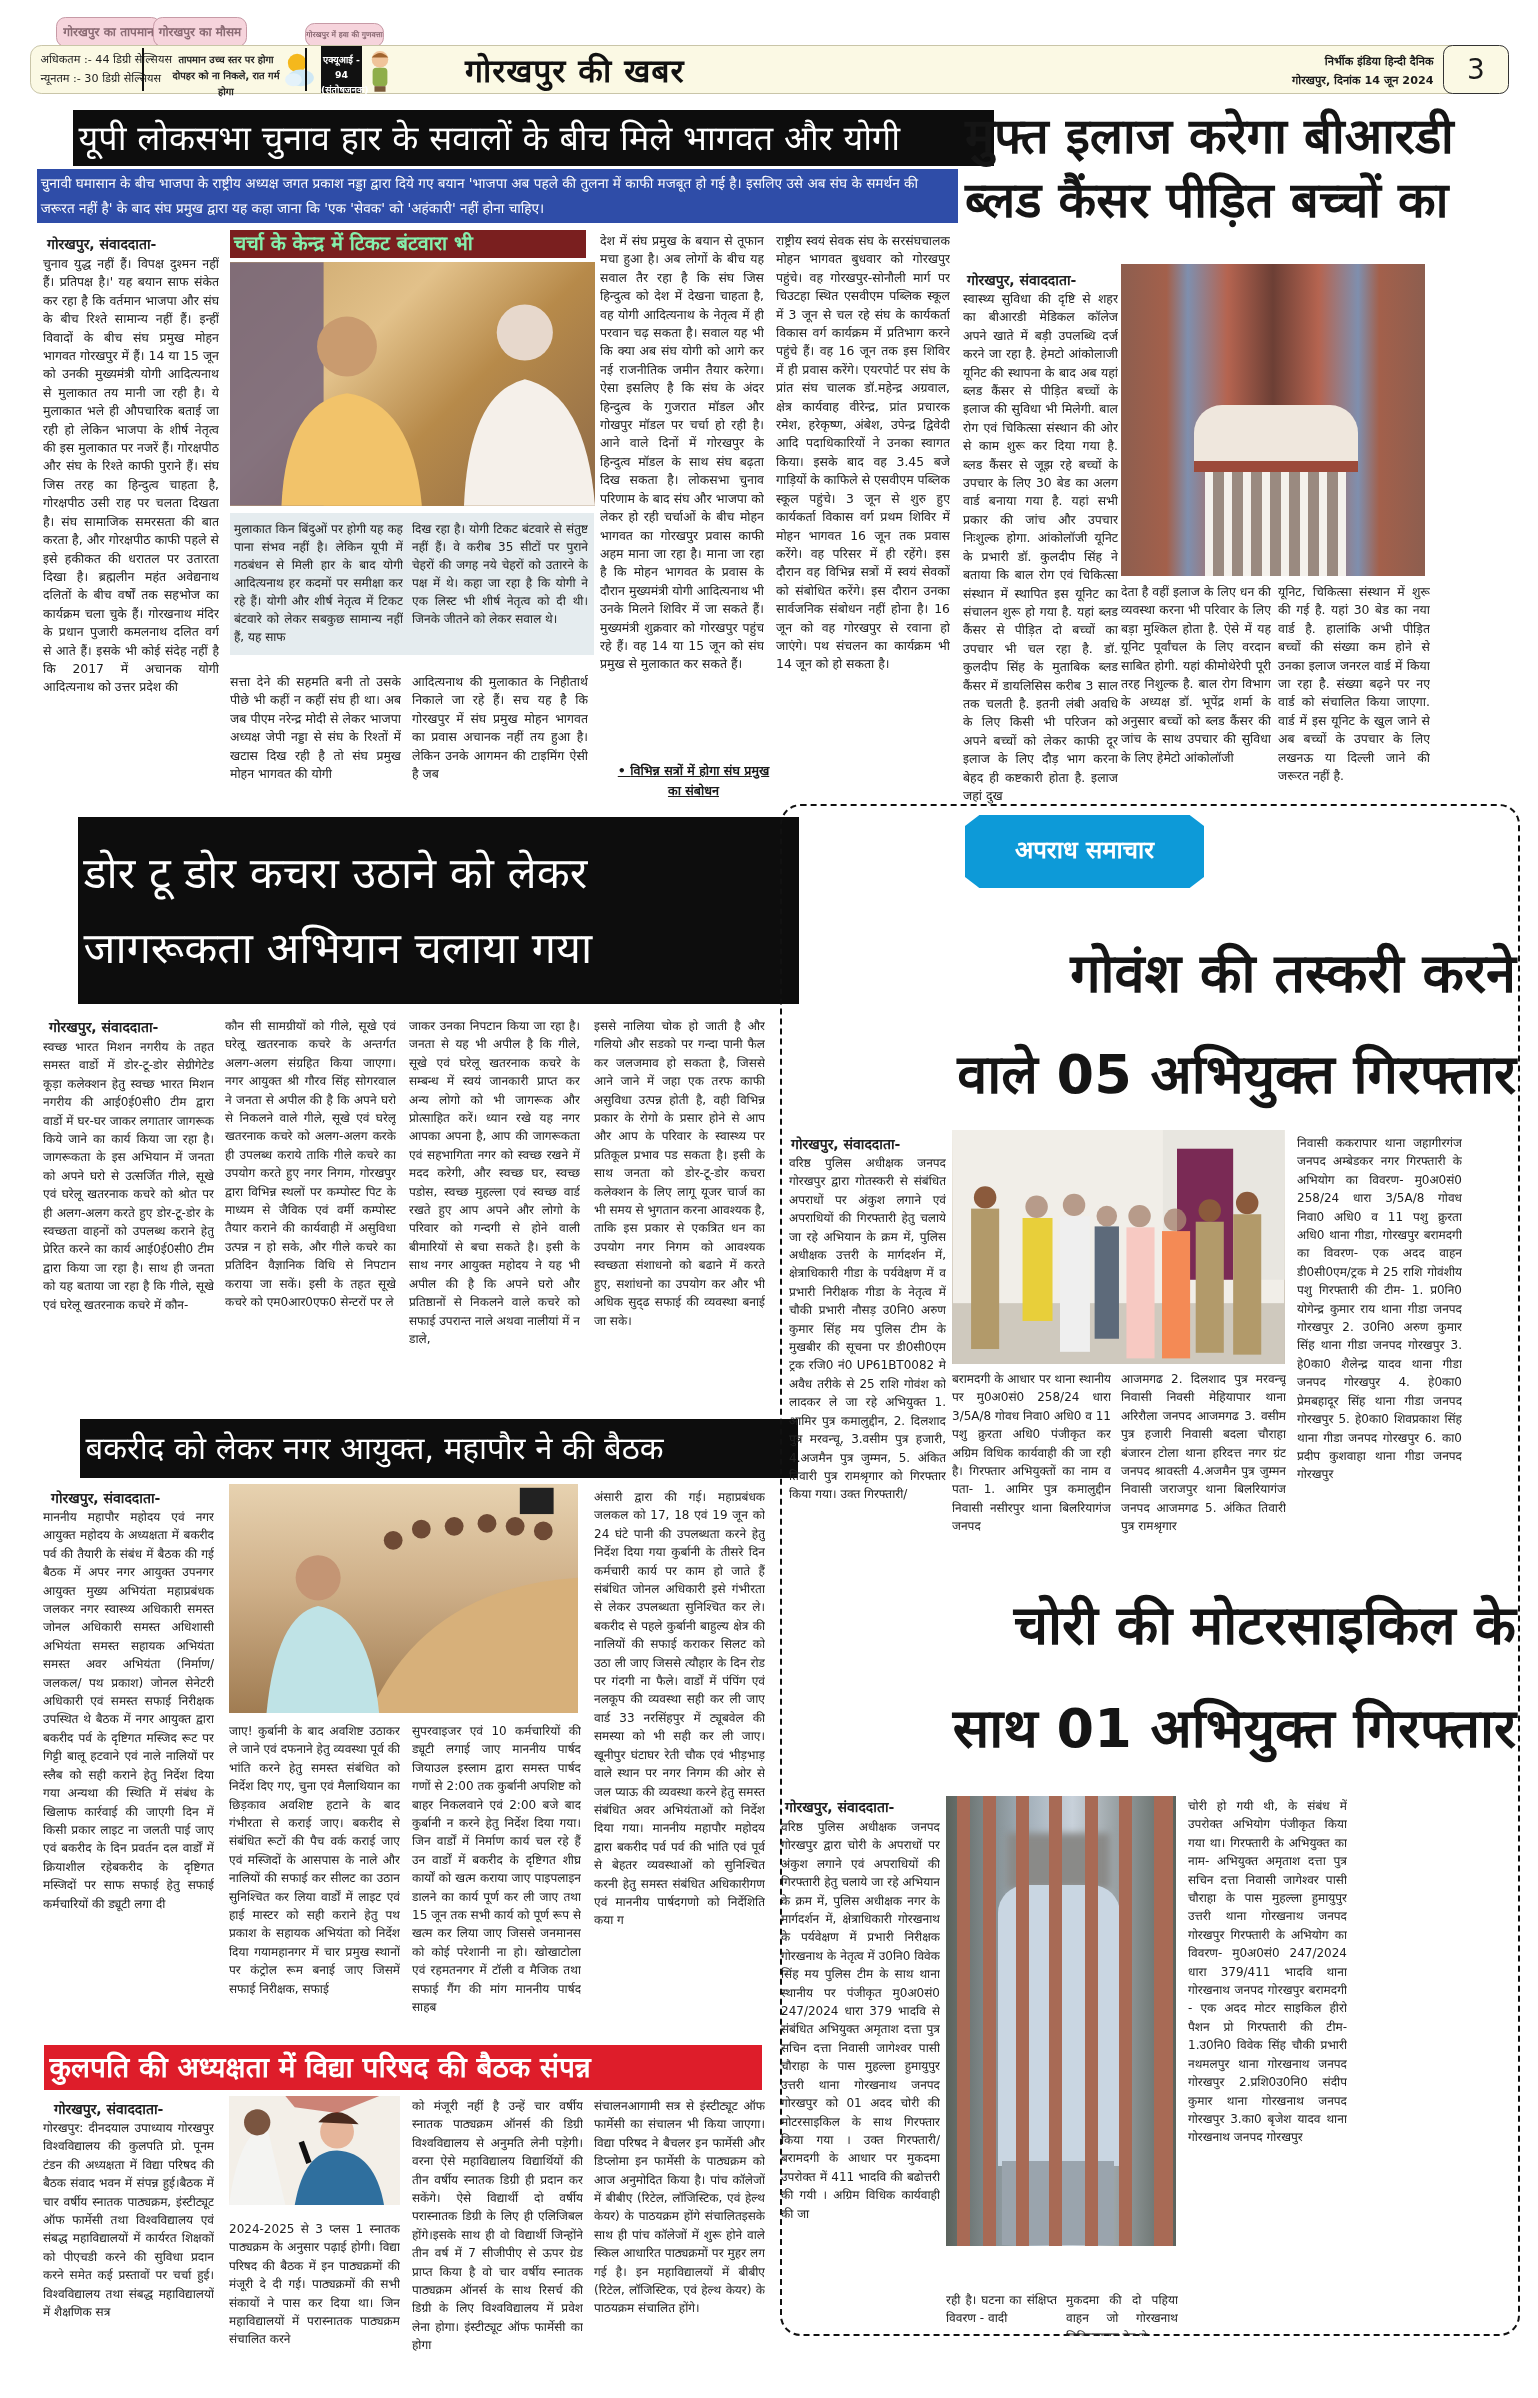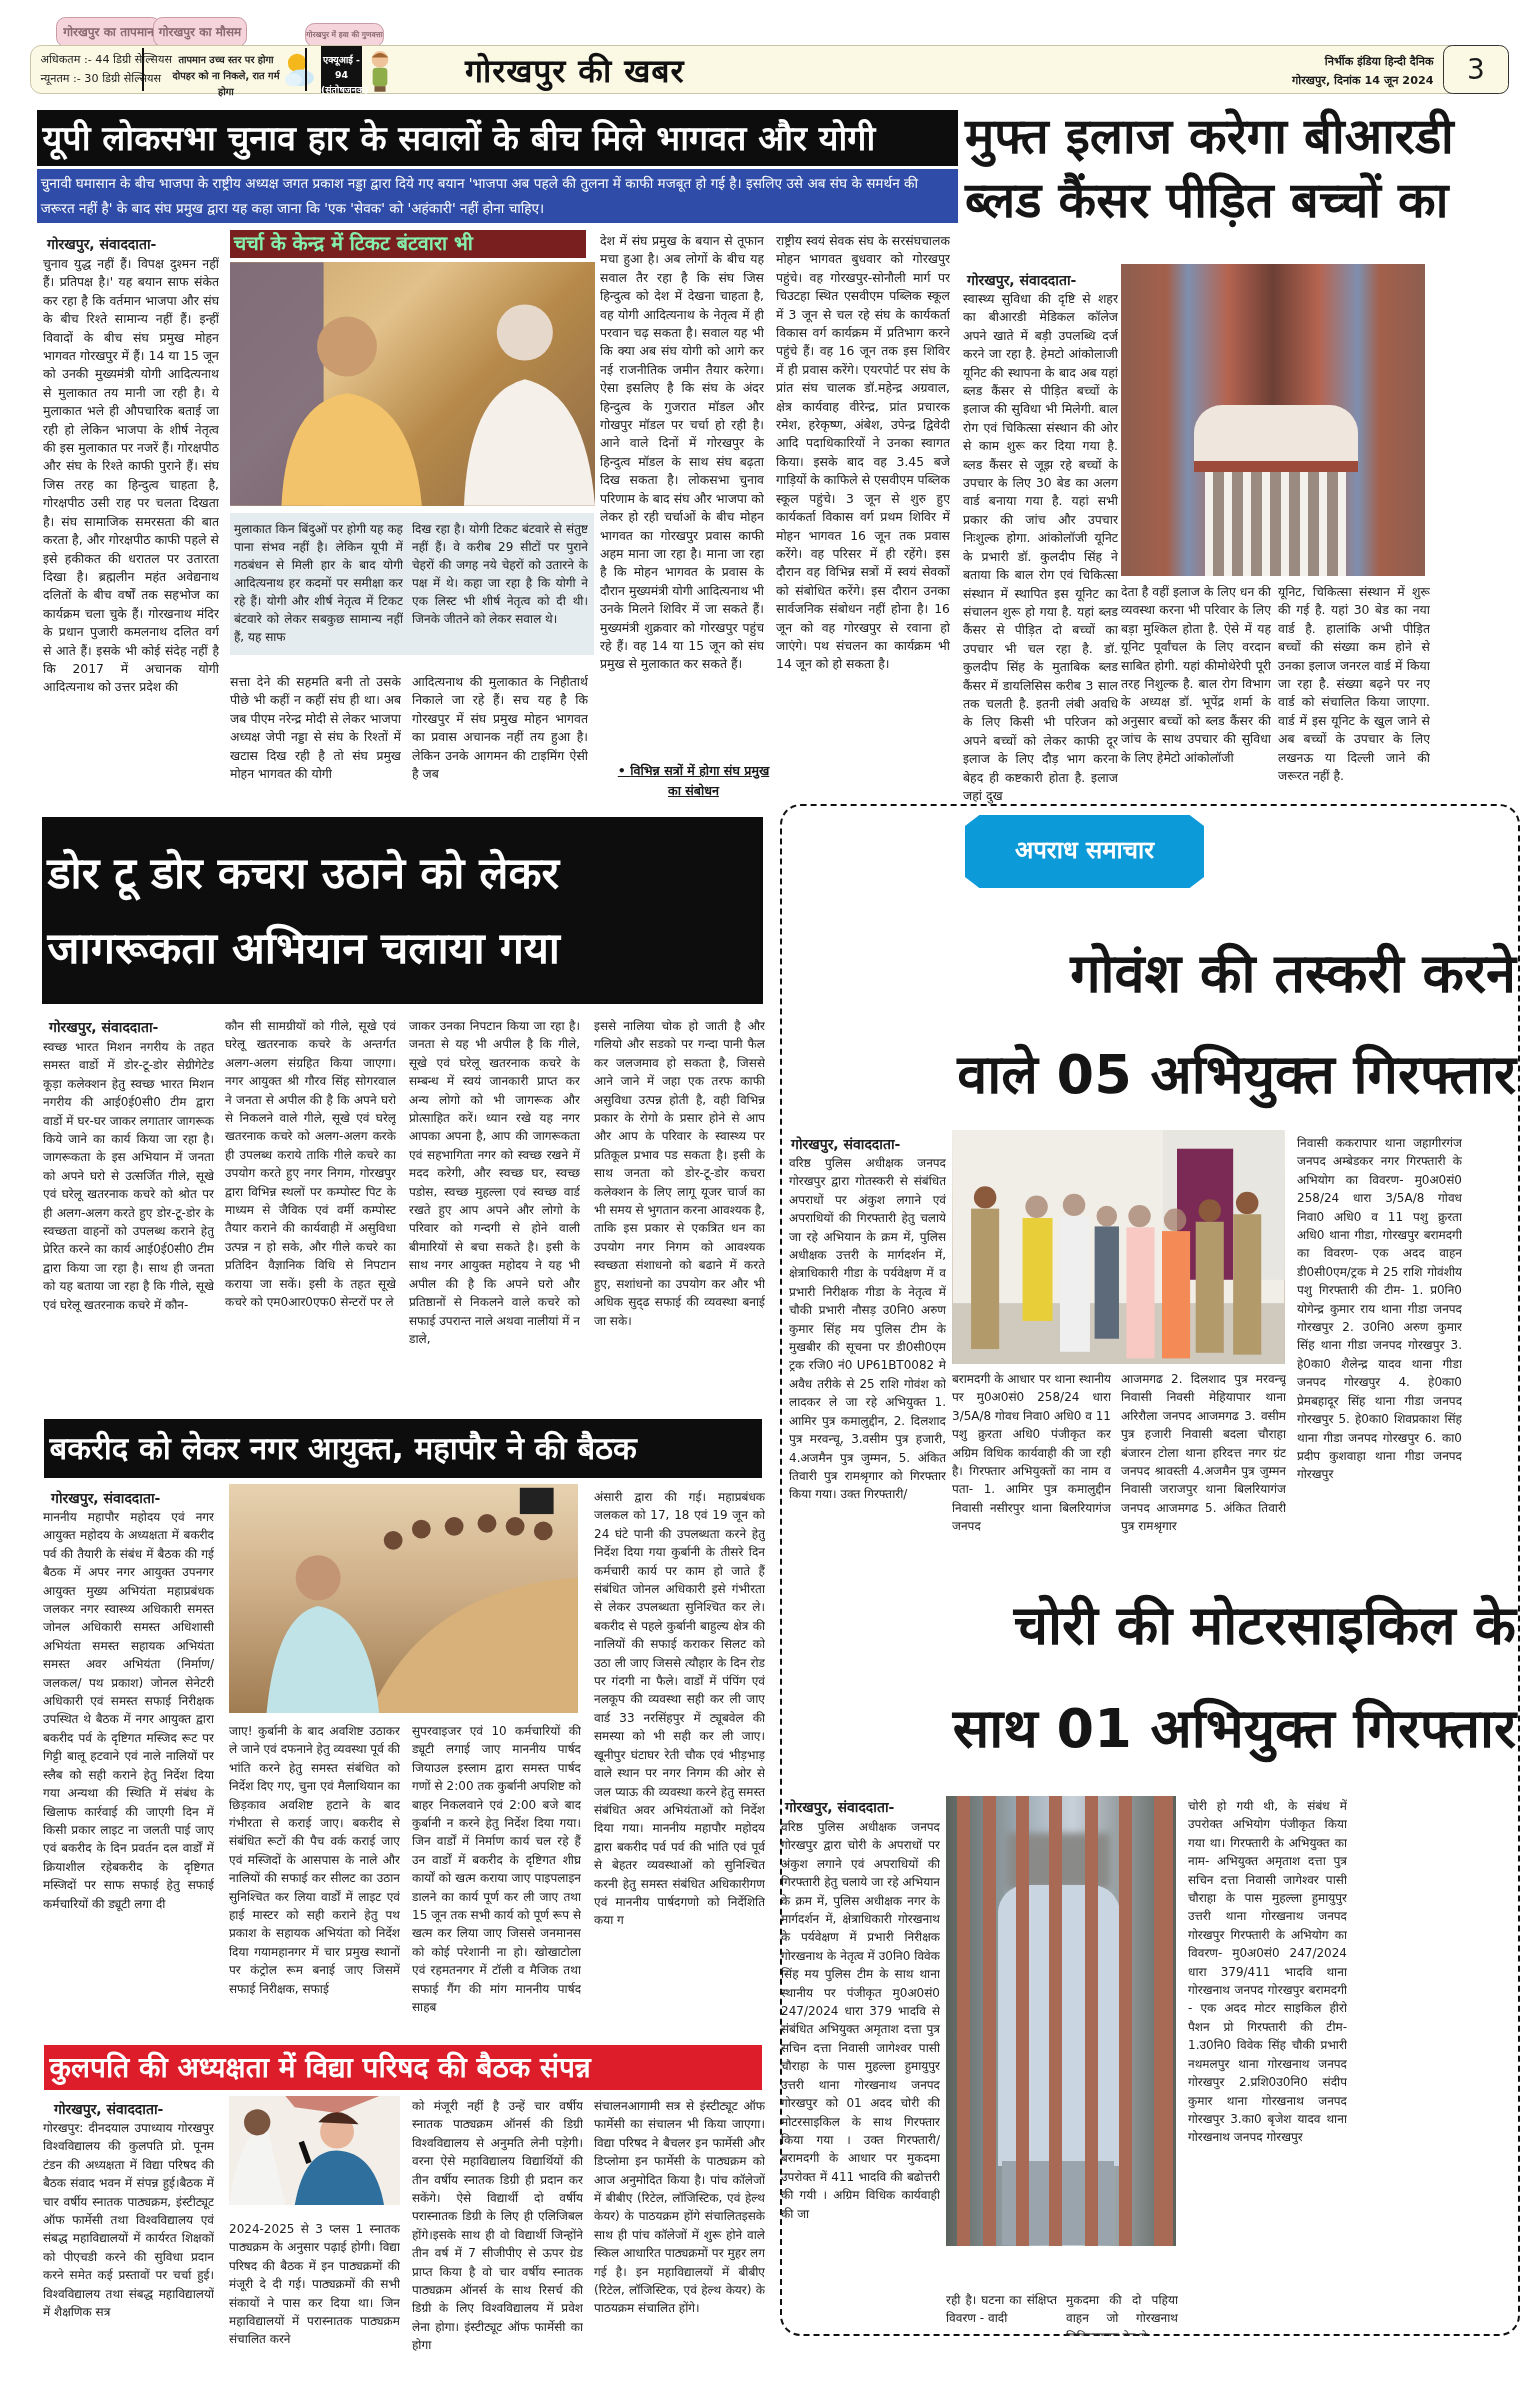--- a/index.html
+++ b/index.html
@@ -18,21 +18,21 @@
   .hdr-strip .weather { position: absolute; left: 139px; top: 5.6px; width: 112px; font-size: 9.8px; line-height: 16px;
                         font-weight: bold; text-align: center; color: #222; }
   .aqi { position: absolute; left: 287px; top: 0px; width: 41px; height: 47px; background: #111; color: #fff;
          font-size: 9.4px; line-height: 15px; text-align: center; padding-top: 5.6px; font-weight: bold; }
   .hdr-title { position: absolute; left: 434px; top: 1.9px; font-size: 32px; font-weight: bold; letter-spacing: 0.9px; color: #111; }
   .hdr-meta { position: absolute; left: 1218px; top: 5.6px; text-align: right; font-size: 11.2px; line-height: 19px; font-weight: bold; width: 258px; padding-right: 7.5px; }
   .pageno { position: absolute; left: 1443px; top: 45px; width: 66px; height: 49px; border: 1.4px solid #333; border-radius: 9.4px;
             background: #fbf9e4; font-size: 28px; text-align: center; line-height: 47px; }
   .arrow-v { position: absolute; width: 1.9px; background: #111; }
 
-  .black-head { background: #0d0d0d; color: #fff; font-weight: bold; white-space: nowrap; overflow: hidden; }
+  .black-head { background: #0d0d0d; color: #fff; font-weight: normal; white-space: nowrap; overflow: hidden; margin-left: 36px; }
   .red-head { background: #de1d2a; color: #fff; font-weight: bold; white-space: nowrap; overflow: hidden; }
   .photo { background: linear-gradient(135deg, #c9a469 0%, #e2c18a 35%, #b78a4a 60%, #8d6a48 100%); }
   .photo.building { background: linear-gradient(90deg,#8d5e4f 0%,#a3604b 15%,#7f8fae 22%,#b56450 35%,#6c3f35 50%,#b56450 65%,#7f8fae 78%,#a3604b 85%,#8d5e4f 100%); }
   .photo.police { background: linear-gradient(180deg,#f2efe8 0%, #c6b59a 40%, #6f5e49 100%); }
   .photo.meeting { background: linear-gradient(180deg,#e7d2b0 0%, #cfb089 45%, #a07c52 100%); }
   .photo.lady { background: linear-gradient(90deg,#f5f2ec 0%,#e6e1d8 30%,#3b6e9a 60%,#e8e4dc 100%); }
   .photo.jail { background: linear-gradient(90deg,#5b625c 0%, #a3b0ba 35%, #c8d1da 55%, #5b625c 100%); }
   .bars { position: absolute; top: 0; bottom: 0; width: 13px; background: #a86a55; }
 
   .crime-frame { position: absolute; left: 780px; top: 804px; width: 740px; height: 1532px; border: 2.8px dashed #111; border-radius: 20.6px; }
@@ -99,21 +99,21 @@
   <svg width="365" height="244" viewBox="0 0 390 260" style="position:absolute;left:0;top:0;">
     <rect x="0" y="0" width="100" height="260" fill="#6e5f7a" opacity="0.8"></rect>
     <circle cx="125" cy="90" r="32" fill="#c99b6f"></circle>
     <path d="M55 260 Q60 150 125 140 Q195 150 205 260 Z" fill="#f2c36a"></path>
     <circle cx="315" cy="75" r="30" fill="#e7d8cc"></circle>
     <path d="M250 260 Q255 140 315 125 Q380 140 390 260 Z" fill="#f5f0ea"></path>
   </svg>
 </div>
 <div class="abs caption-box" style="left:230px;top:513px;width:364px;height:142px;"></div>
 <div class="abs col-text" style="left:234px;top:520px;width:169px;height:131px;overflow:hidden;font-size:12px;line-height:18px;">मुलाकात किन बिंदुओं पर होगी यह कह पाना संभव नहीं है। लेकिन यूपी में गठबंधन से मिली हार के बाद योगी आदित्यनाथ हर कदमों पर समीक्षा कर रहे हैं। योगी और शीर्ष नेतृत्व में टिकट बंटवारे को लेकर सबकुछ सामान्य नहीं हैं, यह साफ</div>
-<div class="abs col-text" style="left:412px;top:520px;width:176px;height:131px;overflow:hidden;font-size:12px;line-height:18px;">दिख रहा है। योगी टिकट बंटवारे से संतुष्ट नहीं हैं। वे करीब 29 सीटों पर पुराने चेहरों की जगह नये चेहरों को उतारने के पक्ष में थे। कहा जा रहा है कि योगी ने एक लिस्ट भी शीर्ष नेतृत्व को दी थी। जिनके जीतने को लेकर सवाल थे।</div>
+<div class="abs col-text" style="left:412px;top:520px;width:176px;height:131px;overflow:hidden;font-size:12px;line-height:18px;">दिख रहा है। योगी टिकट बंटवारे से संतुष्ट नहीं हैं। वे करीब 35 सीटों पर पुराने चेहरों की जगह नये चेहरों को उतारने के पक्ष में थे। कहा जा रहा है कि योगी ने एक लिस्ट भी शीर्ष नेतृत्व को दी थी। जिनके जीतने को लेकर सवाल थे।</div>
 <div class="abs col-text" style="left:230px;top:673px;width:171px;height:131px;overflow:hidden;">सत्ता देने की सहमति बनी तो उसके पीछे भी कहीं न कहीं संघ ही था। अब जब पीएम नरेन्द्र मोदी से लेकर भाजपा अध्यक्ष जेपी नड्डा से संघ के रिश्तों में खटास दिख रही है तो संघ प्रमुख मोहन भागवत की योगी</div>
 <div class="abs col-text" style="left:412px;top:673px;width:176px;height:131px;overflow:hidden;">आदित्यनाथ की मुलाकात के निहीतार्थ निकाले जा रहे हैं। सच यह है कि गोरखपुर में संघ प्रमुख मोहन भागवत का प्रवास अचानक नहीं तय हुआ है। लेकिन उनके आगमन की टाइमिंग ऐसी है जब</div>
 
 <div class="abs col-text" style="left:600px;top:232px;width:164px;height:520px;overflow:hidden;">देश में संघ प्रमुख के बयान से तूफान मचा हुआ है। अब लोगों के बीच यह सवाल तैर रहा है कि संघ जिस हिन्दुत्व को देश में देखना चाहता है, वह योगी आदित्यनाथ के नेतृत्व में ही परवान चढ़ सकता है। सवाल यह भी कि क्या अब संघ योगी को आगे कर नई राजनीतिक जमीन तैयार करेगा। ऐसा इसलिए है कि संघ के अंदर हिन्दुत्व के गुजरात मॉडल और गोखपुर मॉडल पर चर्चा हो रही है। आने वाले दिनों में गोरखपुर के हिन्दुत्व मॉडल के साथ संघ बढ़ता दिख सकता है। लोकसभा चुनाव परिणाम के बाद संघ और भाजपा को लेकर हो रही चर्चाओं के बीच मोहन भागवत का गोरखपुर प्रवास काफी अहम माना जा रहा है। माना जा रहा है कि मोहन भागवत के प्रवास के दौरान मुख्यमंत्री योगी आदित्यनाथ भी उनके मिलने शिविर में जा सकते हैं। मुख्यमंत्री शुक्रवार को गोरखपुर पहुंच रहे हैं। वह 14 या 15 जून को संघ प्रमुख से मुलाकात कर सकते हैं।</div>
 <div class="abs bullet-sub" style="left:616px;top:761px;width:155px;">• <span>विभिन्न सत्रों में होगा संघ प्रमुख का संबोधन</span></div>
 <div class="abs col-text" style="left:776px;top:232px;width:174px;height:562px;overflow:hidden;">राष्ट्रीय स्वयं सेवक संघ के सरसंघचालक मोहन भागवत बुधवार को गोरखपुर पहुंचे। वह गोरखपुर-सोनौली मार्ग पर चिउटहा स्थित एसवीएम पब्लिक स्कूल में 3 जून से चल रहे संघ के कार्यकर्ता विकास वर्ग कार्यक्रम में प्रतिभाग करने पहुंचे हैं। वह 16 जून तक इस शिविर में ही प्रवास करेंगे। एयरपोर्ट पर संघ के प्रांत संघ चालक डॉ.महेन्द्र अग्रवाल, क्षेत्र कार्यवाह वीरेन्द्र, प्रांत प्रचारक रमेश, हरेकृष्ण, अंबेश, उपेन्द्र द्विवेदी आदि पदाधिकारियों ने उनका स्वागत किया। इसके बाद वह 3.45 बजे गाड़ियों के काफिले से एसवीएम पब्लिक स्कूल पहुंचे। 3 जून से शुरु हुए कार्यकर्ता विकास वर्ग प्रथम शिविर में मोहन भागवत 16 जून तक प्रवास करेंगे। वह परिसर में ही रहेंगे। इस दौरान वह विभिन्न सत्रों में स्वयं सेवकों को संबोधित करेंगे। इस दौरान उनका सार्वजनिक संबोधन नहीं होना है। 16 जून को वह गोरखपुर से रवाना हो जाएंगे। पथ संचलन का कार्यक्रम भी 14 जून को हो सकता है।</div>
 
 <div class="abs big-head" style="left:965px;top:105px;width:562px;font-size:49px;line-height:64px;">
   <div>मुफ्त इलाज करेगा बीआरडी</div>
   <div>ब्लड कैंसर पीड़ित बच्चों का</div>

